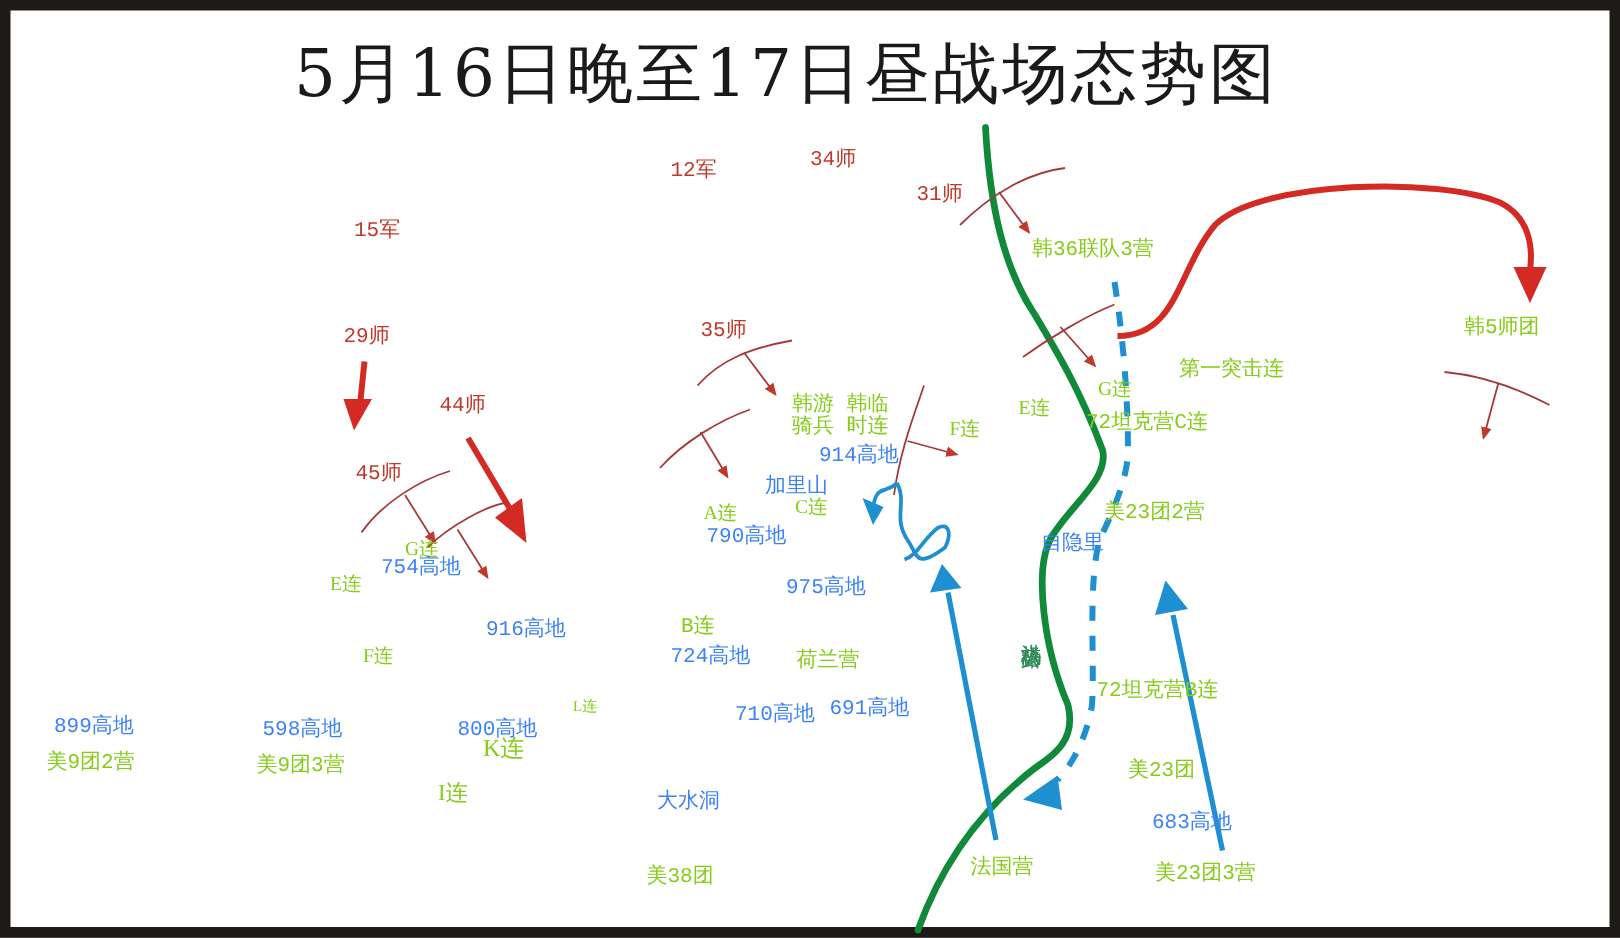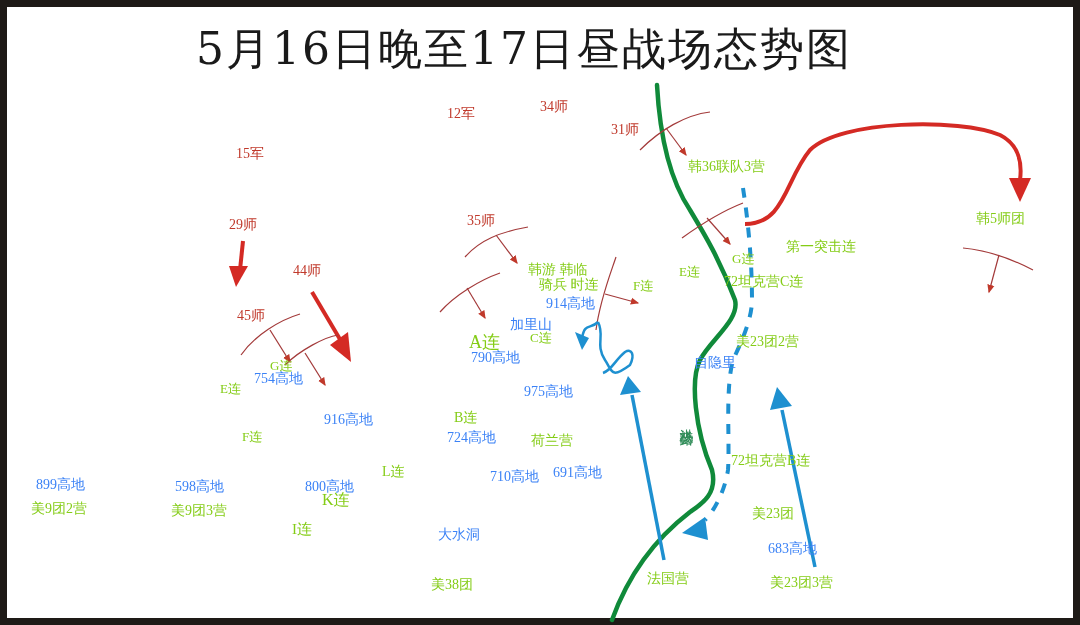--- a/index.html
+++ b/index.html
@@ -10,21 +10,21 @@
   #canvas {
     position: absolute; left: 7px; top: 7px; width: 1066px; height: 611px;
     background: #ffffff;
   }
   #title {
     position: absolute; left: 0; top: 20px; width: 1048px; text-align: center;
     font-family: "DejaVu Serif", "Liberation Serif", serif;
     font-size: 44px; color: #1a1a1a; letter-spacing: 2px;
   }
   svg#map { position: absolute; left: 0; top: 0; }
-  .lbl { position: absolute; white-space: nowrap; font-family: Liberation Serif, serif; font-size: 14px; line-height: 16px; }
+  .lbl { position: absolute; white-space: nowrap; font-family: Liberation Mono, monospace; font-size: 14px; line-height: 16px; }
   .red { color: #c0392b; }
   .blue { color: #84cc16; }
   .black { color: #3b82f6; }
   .green { color: #2e8b57; }
   .vert { writing-mode: vertical-rl; letter-spacing: 1px; }
 </style>
 </head>
 <body>
 
 <div id="frame">
@@ -91,32 +91,32 @@
   <div class="lbl red" style="left:293px;top:263px">44师</div>
   <div class="lbl red" style="left:237px;top:308px">45师</div>
 
   <div class="lbl blue" style="left:688px;top:159px">韩36联队3营</div>
   <div class="lbl blue" style="left:976px;top:211px">韩5师团</div>
   <div class="lbl blue" style="left:786px;top:239px">第一突击连</div>
   <div class="lbl blue" style="left:732px;top:251px;font-family:'Liberation Serif',serif;font-size:13px">G连</div>
   <div class="lbl blue" style="left:679px;top:264px;font-family:'Liberation Serif',serif;font-size:13px">E连</div>
   <div class="lbl blue" style="left:724px;top:274px">72坦克营C连</div>
   <div class="lbl blue" style="left:528px;top:262px">韩游 韩临</div>
-  <div class="lbl blue" style="left:539px;top:277px">骑兵 时连</div>
+  <div class="lbl blue" style="left:528px;top:277px">骑兵 时连</div>
   <div class="lbl blue" style="left:633px;top:278px;font-family:'Liberation Serif',serif;font-size:13px">F连</div>
   <div class="lbl blue" style="left:530px;top:330px;font-family:Liberation Serif, serif;font-size:13px">C连</div>
-  <div class="lbl blue" style="left:469px;top:334px;font-family:'Liberation Serif',serif;font-size:18px">A连</div>
+  <div class="lbl blue" style="left:469px;top:334px;font-family:'Liberation Serif',serif;font-size:13px">A连</div>
   <div class="lbl blue" style="left:736px;top:334px">美23团2营</div>
   <div class="lbl blue" style="left:270px;top:358px;font-family:'Liberation Serif',serif;font-size:13px">G连</div>
   <div class="lbl blue" style="left:220px;top:381px;font-family:'Liberation Serif',serif;font-size:13px">E连</div>
   <div class="lbl blue" style="left:454px;top:410px">B连</div>
   <div class="lbl blue" style="left:242px;top:429px;font-family:'Liberation Serif',serif;font-size:13px">F连</div>
   <div class="lbl blue" style="left:531px;top:433px">荷兰营</div>
   <div class="lbl blue" style="left:731px;top:453px">72坦克营B连</div>
-  <div class="lbl blue" style="left:382px;top:464px;font-family:'Liberation Serif',serif;font-size:14px">L连</div>
+  <div class="lbl blue" style="left:382px;top:464px;font-family:'Liberation Serif',serif;font-size:10px">L连</div>
   <div class="lbl blue" style="left:322px;top:492px;font-family:'Liberation Serif',serif;font-size:16px">K连</div>
   <div class="lbl blue" style="left:31px;top:501px">美9团2营</div>
   <div class="lbl blue" style="left:171px;top:503px">美9团3营</div>
   <div class="lbl blue" style="left:752px;top:506px">美23团</div>
   <div class="lbl blue" style="left:292px;top:521px;font-family:'Liberation Serif',serif;font-size:15px">I连</div>
   <div class="lbl blue" style="left:647px;top:571px">法国营</div>
   <div class="lbl blue" style="left:431px;top:577px">美38团</div>
   <div class="lbl blue" style="left:770px;top:575px">美23团3营</div>
 
   <div class="lbl black" style="left:546px;top:296px">914高地</div>

